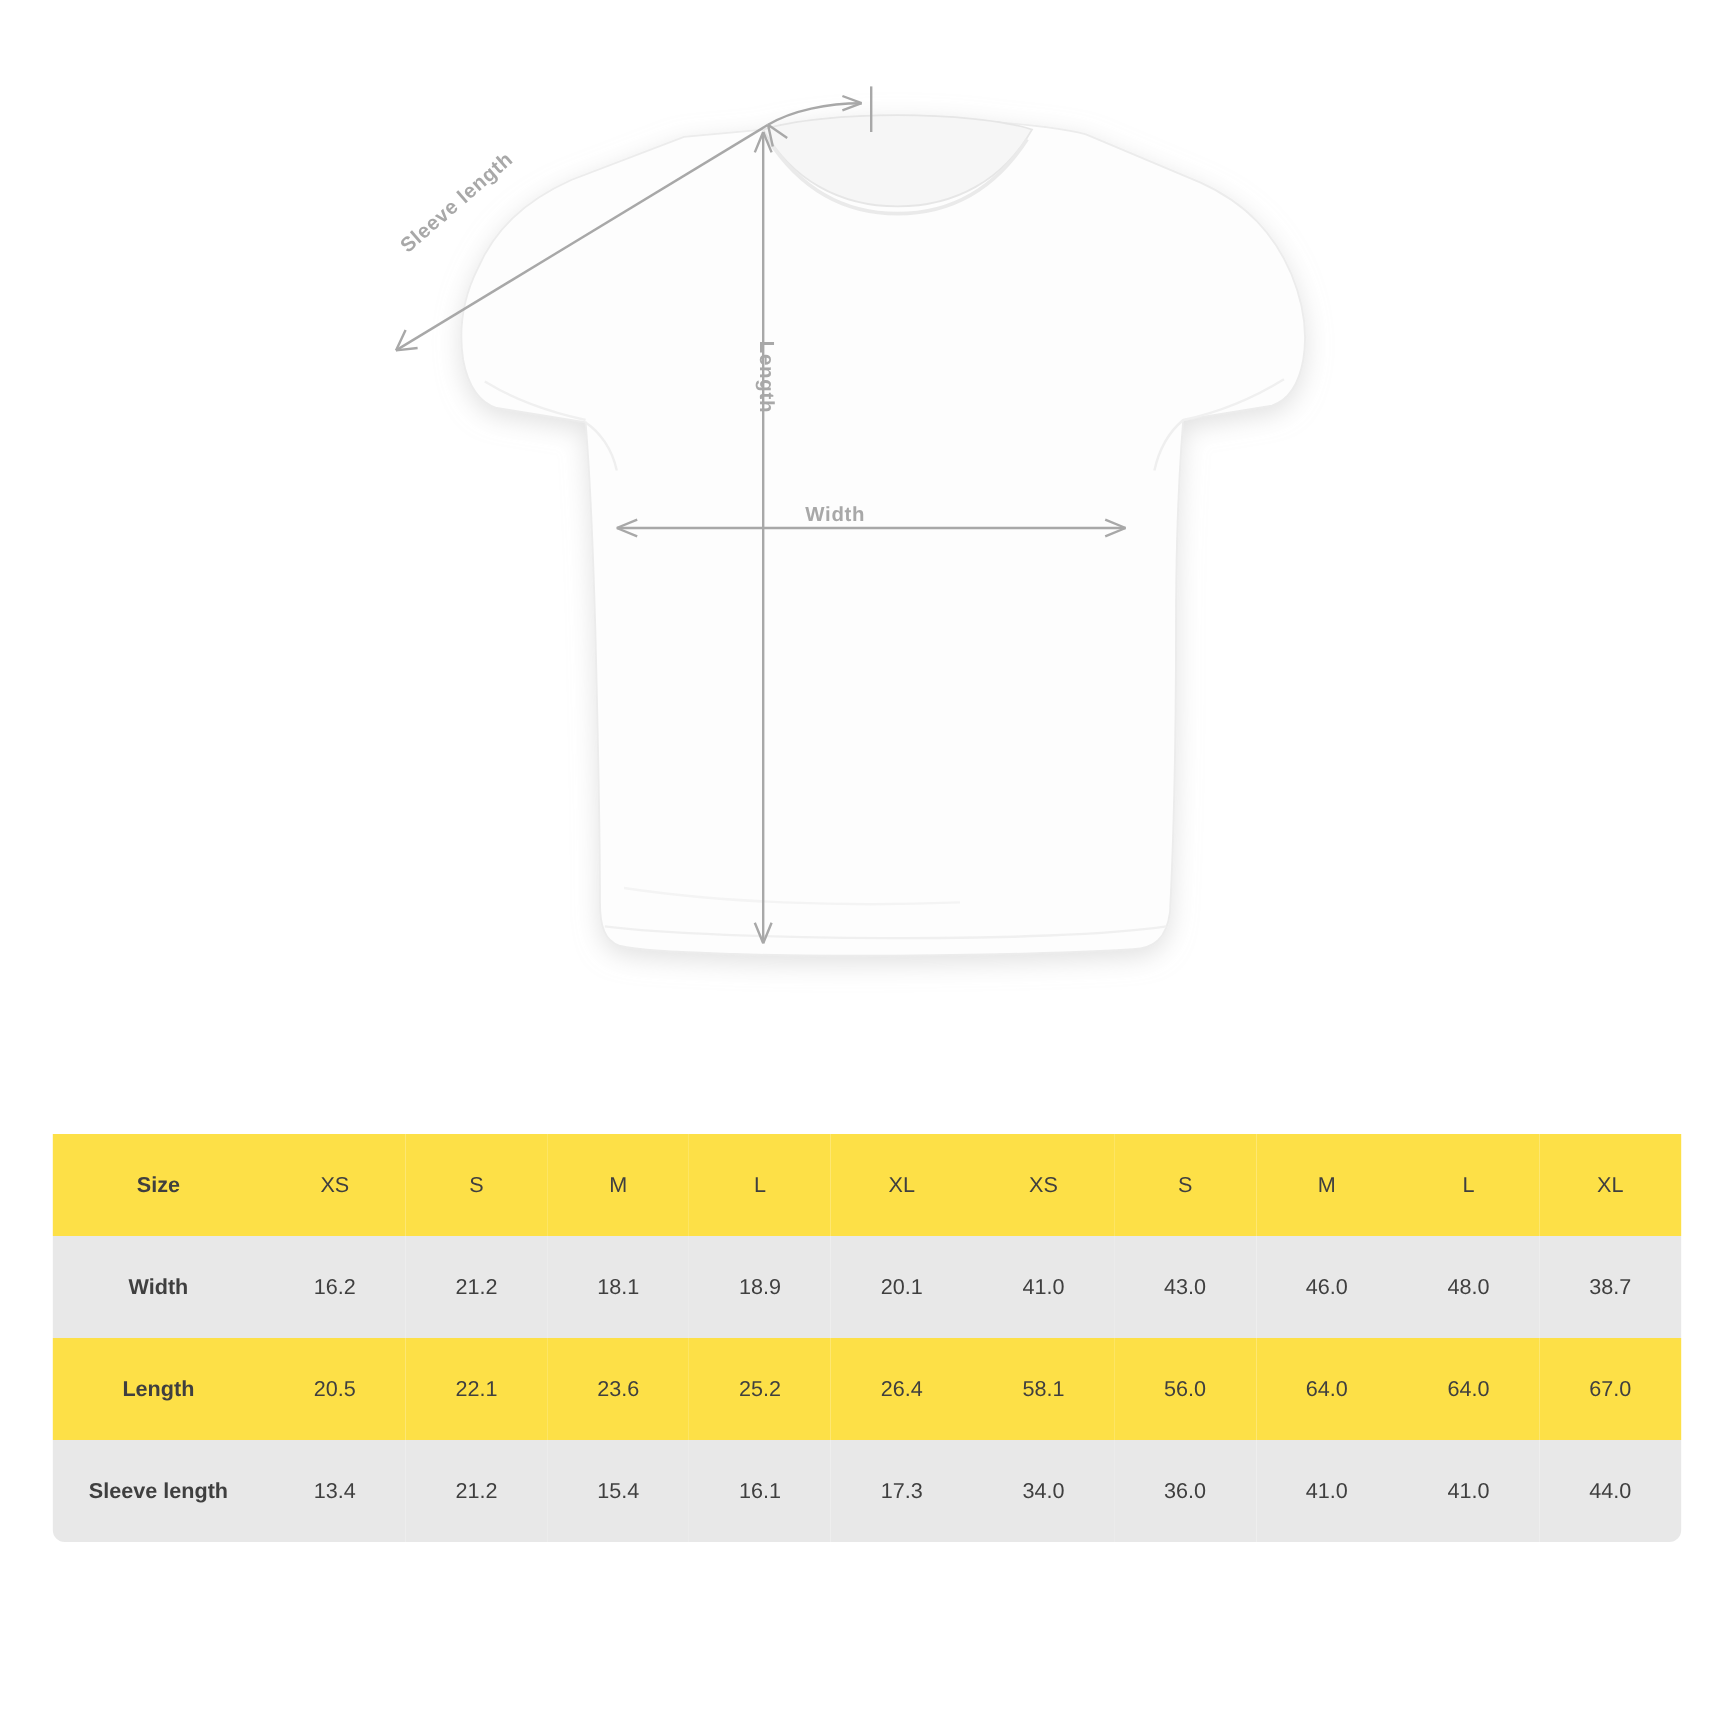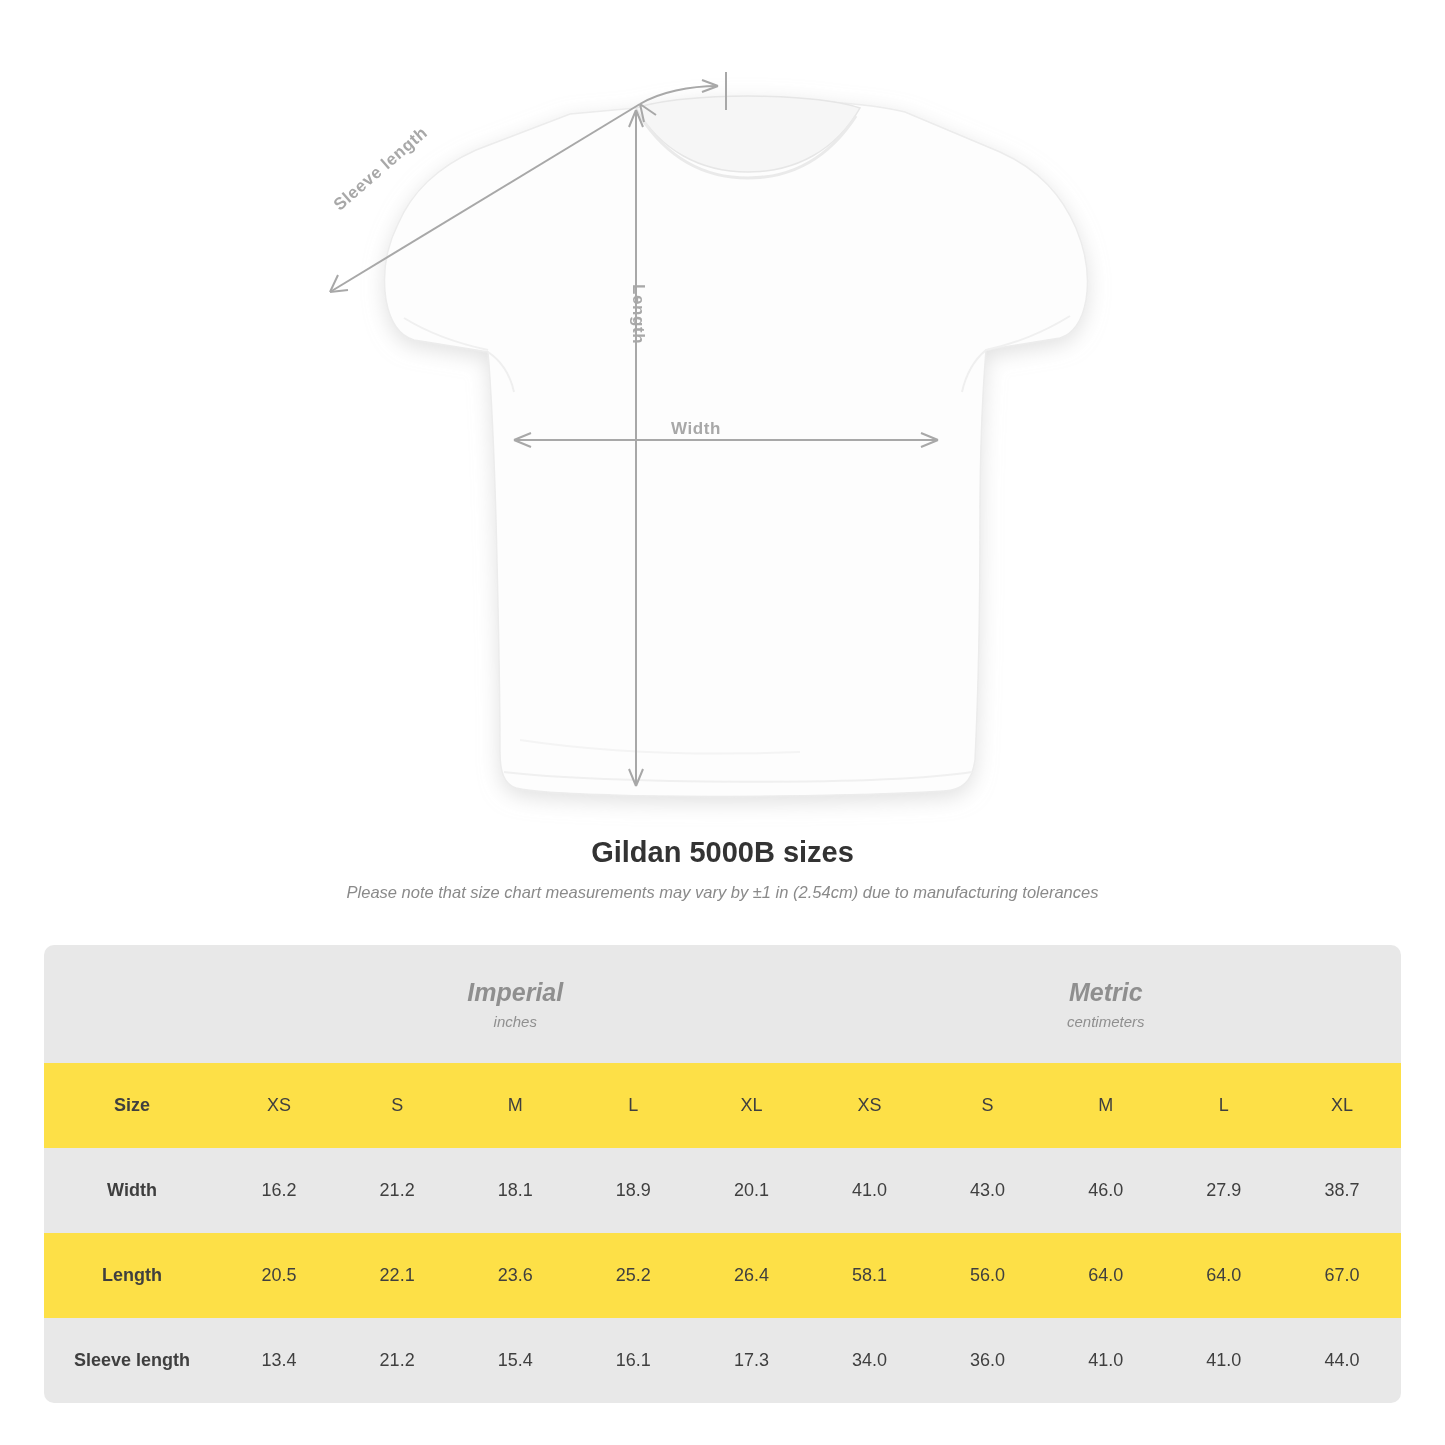--- a/index.html
+++ b/index.html
@@ -241,39 +241,24 @@
       </g>
     </svg>
 
     <div class="labels-layer">
       <div class="dim-label label-sleeve">Sleeve length</div>
       <div class="dim-label label-length">Length</div>
       <div class="dim-label label-width">Width</div>
     </div>
   </div>
 
-  <div class="title-block">
-    <div class="chart-title">Gildan 5000B sizes</div>
-    <div class="chart-note">Please note that size chart measurements may vary by ±1 in (2.54cm) due to manufacturing tolerances</div>
-  </div>
 
   <div class="table-area">
     <table class="size-table">
       <tbody>
-          <tr class="unit-row">
-        <td class="first-col corner-left"></td>
-        <td colspan="5">
-          <div class="unit-name">Imperial</div>
-          <div class="unit-sub">inches</div>
-        </td>
-        <td colspan="5" class="corner-right">
-          <div class="unit-name">Metric</div>
-          <div class="unit-sub">centimeters</div>
-        </td>
-      </tr>
 
       <tr class="row-size row-plain">
         <td class="first-col row-head">Size</td>
         <td>XS</td>
         <td>S</td>
         <td>M</td>
         <td>L</td>
         <td>XL</td>
         <td>XS</td>
         <td>S</td>
@@ -285,21 +270,21 @@
       <tr class="row-data row-alt">
         <td class="first-col row-head">Width</td>
         <td>16.2</td>
         <td>21.2</td>
         <td>18.1</td>
         <td>18.9</td>
         <td>20.1</td>
         <td>41.0</td>
         <td>43.0</td>
         <td>46.0</td>
-        <td>27.9</td>
+        <td>48.0</td>
         <td>38.7</td>
       </tr>
 
       <tr class="row-data row-plain">
         <td class="first-col row-head">Length</td>
         <td>20.5</td>
         <td>22.1</td>
         <td>23.6</td>
         <td>25.2</td>
         <td>26.4</td>

